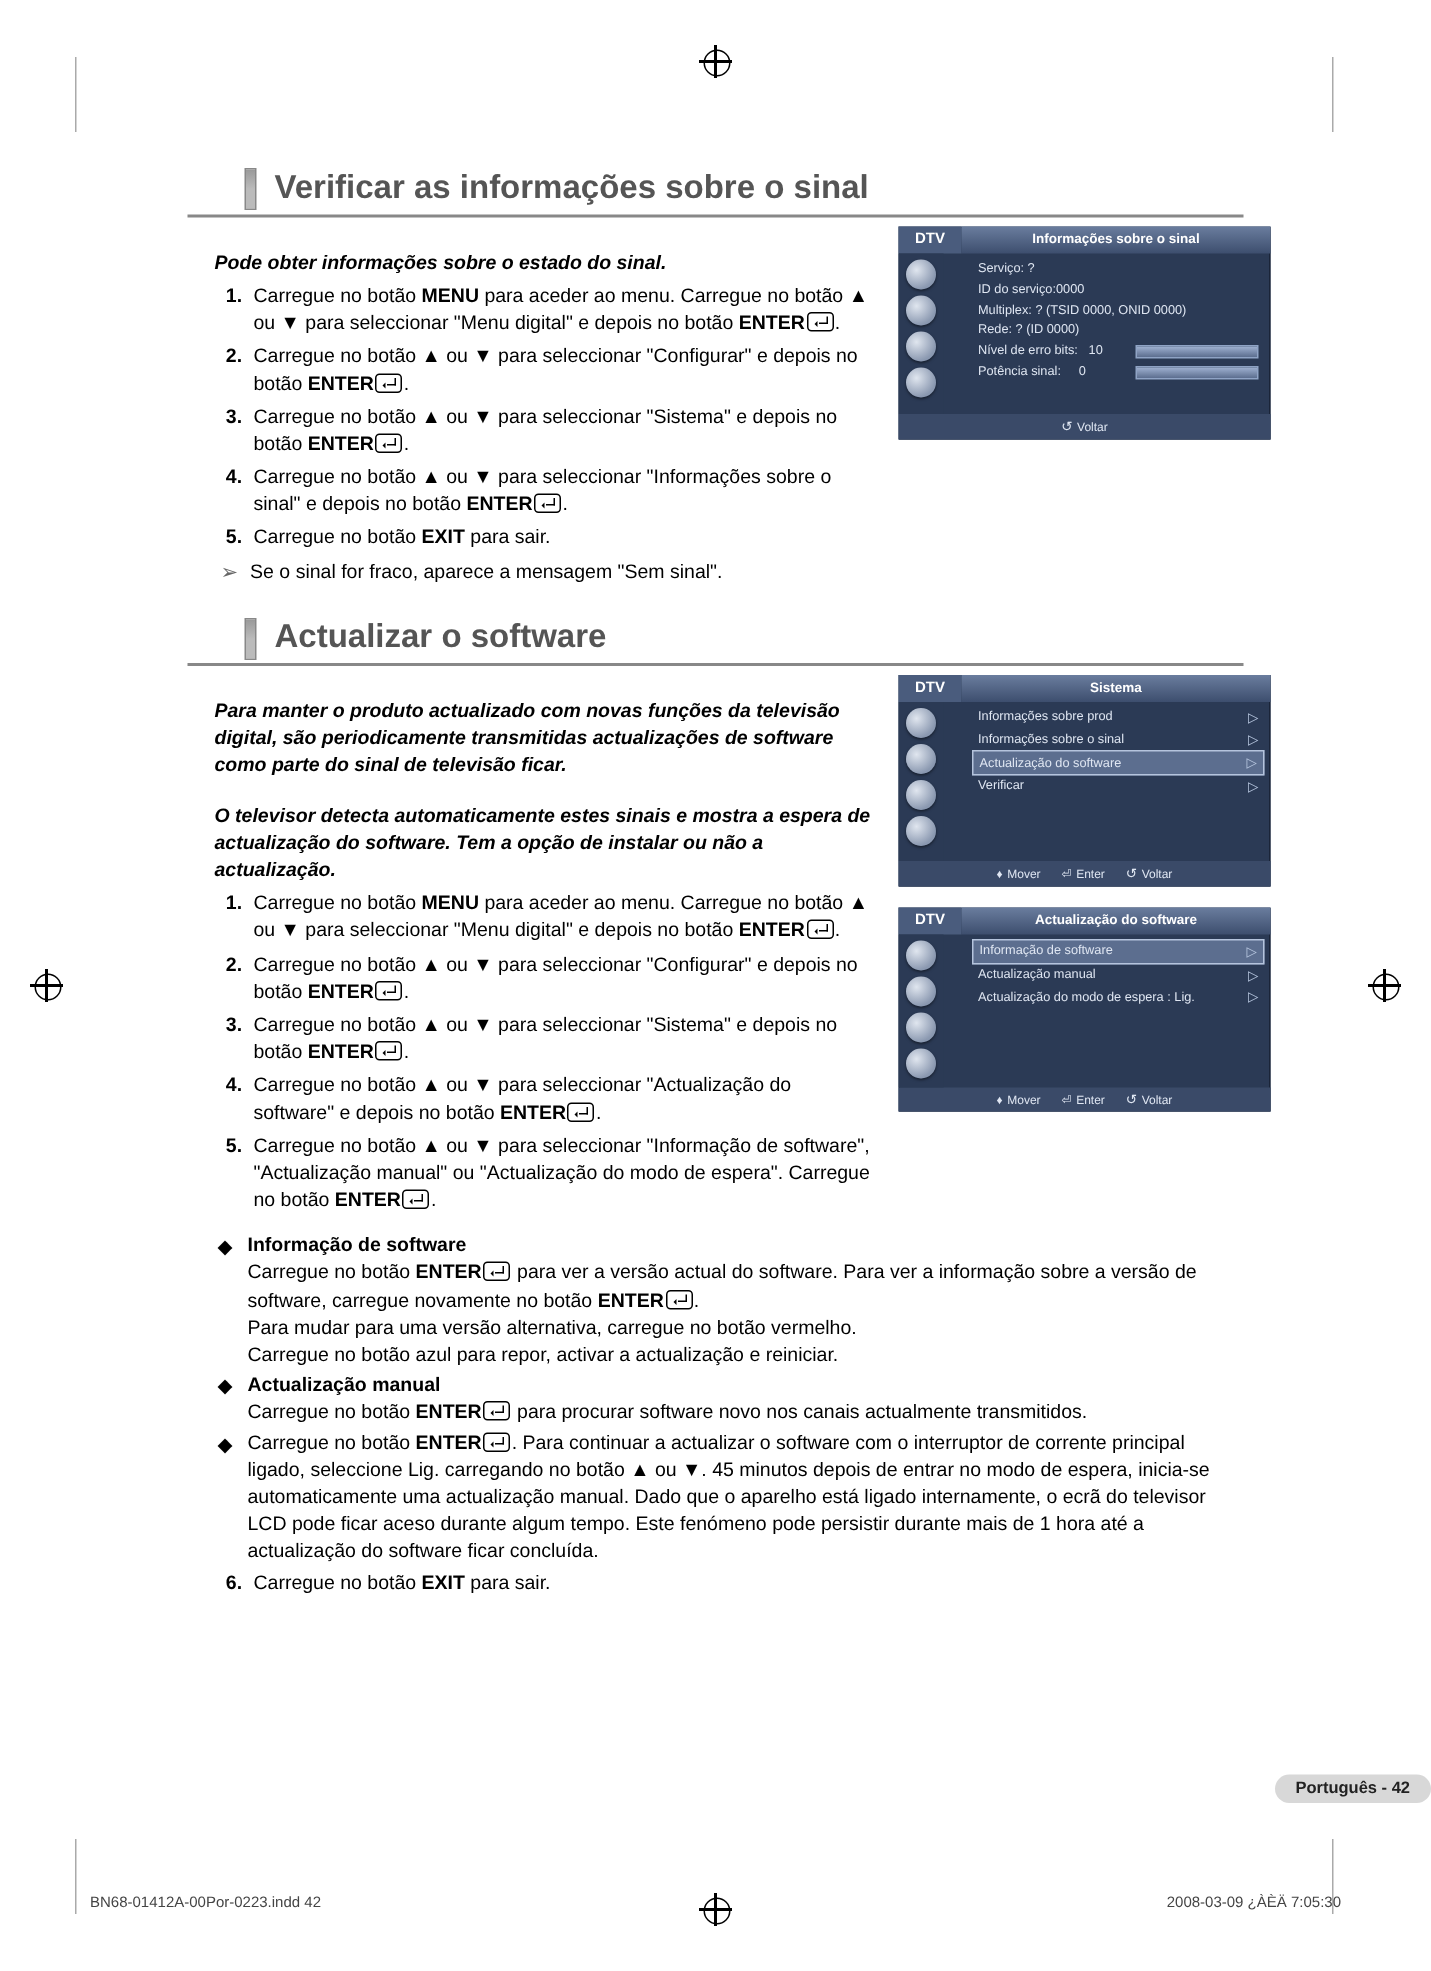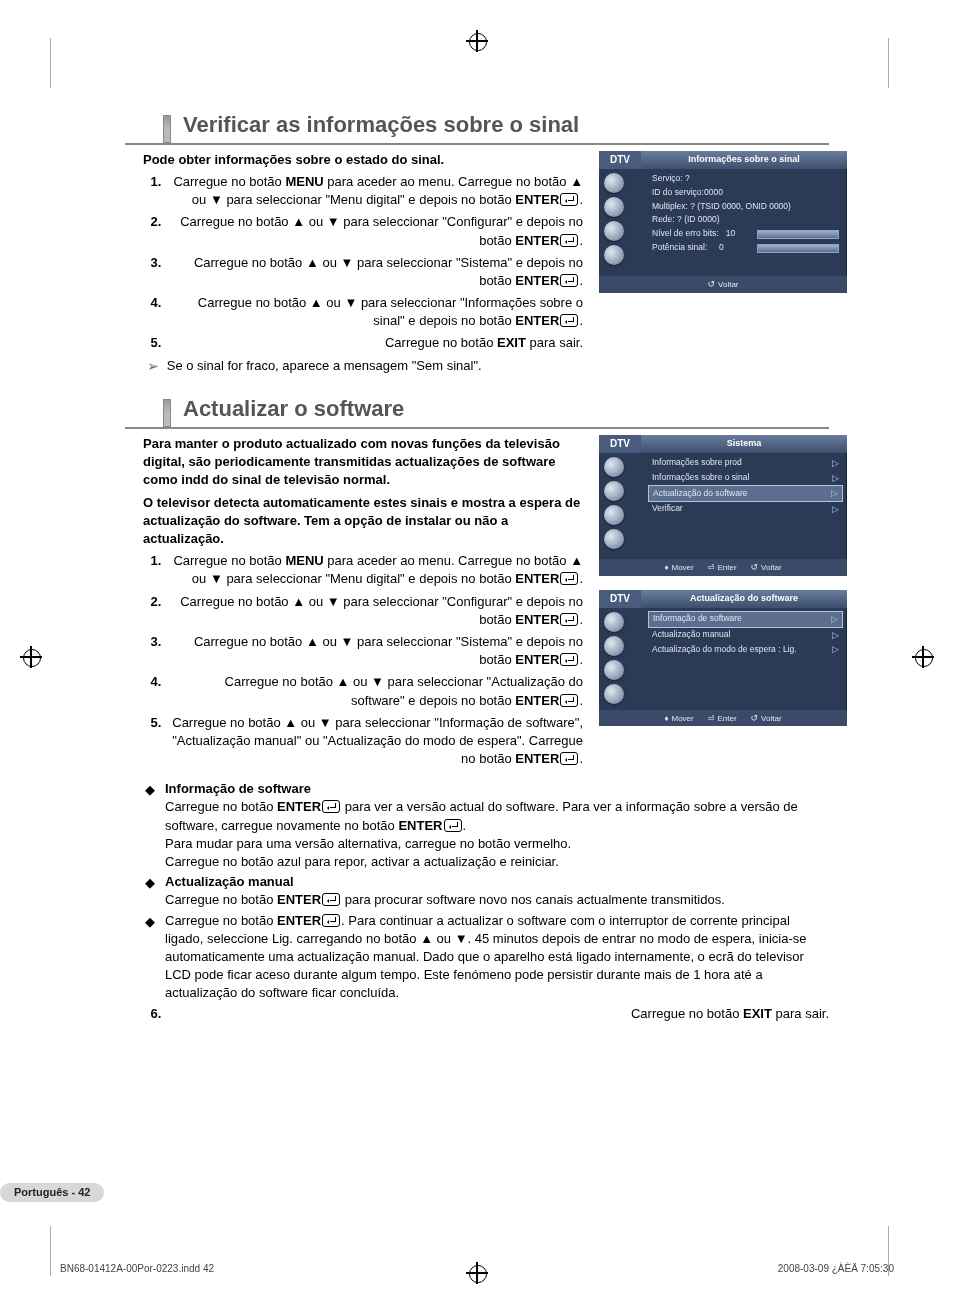--- a/index.html
+++ b/index.html
@@ -34,21 +34,21 @@
   .reg-left { top: 646px; left: 20px; }
   .reg-right { top: 646px; right: 20px; }
   .reg-bot { bottom: 30px; left: 466px; }
 
   .content {
     margin: 75px 70px 0 70px;
   }
 
   .section-heading {
     display: flex;
-    align-items: flex-end;
+    align-items: center;
     border-bottom: 2px solid #888;
     margin: 0 0 6px 0;
     padding-left: 38px;
   }
   .heading-bar {
     width: 6px; height: 26px;
     background: linear-gradient(#999 0,#bbb 50%,#bbb 100%);
     border: 1px solid #888;
     margin-right: 12px;
   }
@@ -57,24 +57,24 @@
     font-size: 22px;
     font-weight: bold;
     color: #555;
   }
 
   .body-region { display: flex; gap: 16px; }
   .text-col { flex: 1; }
   .osd-col { width: 230px; flex-shrink: 0; }
 
   .bold { font-weight: bold; }
-  .intro { margin: 0 0 4px 18px; font-weight: bold; }
+  .intro { margin: 15px 0 4px 18px; font-weight: bold; font-style: italic; }
 
   ol.steps { margin: 2px 0 2px 18px; padding: 0 0 0 22px; }
-  ol.steps li { margin: 0 0 4px 0; padding-left: 4px; text-align: right; }
+  ol.steps li { margin: 0 0 4px 0; padding-left: 4px; }
   ol.steps li::marker { font-weight: bold; }
 
   .note-row { display: flex; gap: 8px; margin-left: 22px; }
   .note-arrow { font-size: 14px; color: #666; flex-shrink: 0; }
 
   .bullet-block { margin-top: 8px; }
   .bullet-row { display: flex; gap: 10px; margin: 2px 0 2px 20px; }
   .diamond { font-size: 13px; flex-shrink: 0; margin-top: 1px; }
   .bullet-body { flex: 1; }
   .bullet-title { font-weight: bold; display: block; }
@@ -180,21 +180,21 @@
     justify-content: center;
     gap: 14px;
   }
   .osd-footer span { display: inline-flex; align-items: center; gap: 3px; }
   .ret-icon { font-size: 9px; }
 
   .page-footer {
     position: absolute;
     bottom: 112px;
     left: 0; right: 0;
-    text-align: left;
+    text-align: right;
   }
   .footer-pill {
     display: inline-block;
     background: #d8d8d8;
     color: #222;
     border-radius: 11px;
     padding: 2px 14px;
     font-size: 11px;
     font-weight: bold;
   }
@@ -292,21 +292,21 @@
       </div>
     </div>
 
     <div class="section-heading" style="margin-top:18px">
       <span class="heading-bar"></span>
       <h2>Actualizar o software</h2>
     </div>
 
     <div class="body-region">
       <div class="text-col">
-        <div class="intro" style="font-weight:bold">Para manter o produto actualizado com novas funções da televisão digital, são periodicamente transmitidas actualizações de software como indd do sinal de televisão normal.</div>
+        <div class="intro" style="font-weight:bold">Para manter o produto actualizado com novas funções da televisão digital, são periodicamente transmitidas actualizações de software como parte do sinal de televisão ficar.</div>
         <div class="intro" style="font-weight:bold">O televisor detecta automaticamente estes sinais e mostra a espera de actualização do software. Tem a opção de instalar ou não a actualização.</div>
         <ol class="steps">
           <li>Carregue no botão <span class="bold">MENU</span> para aceder ao menu. Carregue no botão ▲ ou ▼ para seleccionar "Menu digital" e depois no botão <span class="bold">ENTER</span><span class="enter-icon"></span>.</li>
           <li>Carregue no botão ▲ ou ▼ para seleccionar "Configurar" e depois no botão <span class="bold">ENTER</span><span class="enter-icon"></span>.</li>
           <li>Carregue no botão ▲ ou ▼ para seleccionar "Sistema" e depois no botão <span class="bold">ENTER</span><span class="enter-icon"></span>.</li>
           <li>Carregue no botão ▲ ou ▼ para seleccionar "Actualização do software" e depois no botão <span class="bold">ENTER</span><span class="enter-icon"></span>.</li>
           <li>Carregue no botão ▲ ou ▼ para seleccionar "Informação de software", "Actualização manual" ou "Actualização do modo de espera". Carregue no botão <span class="bold">ENTER</span><span class="enter-icon"></span>.</li>
         </ol>
       </div>
 

